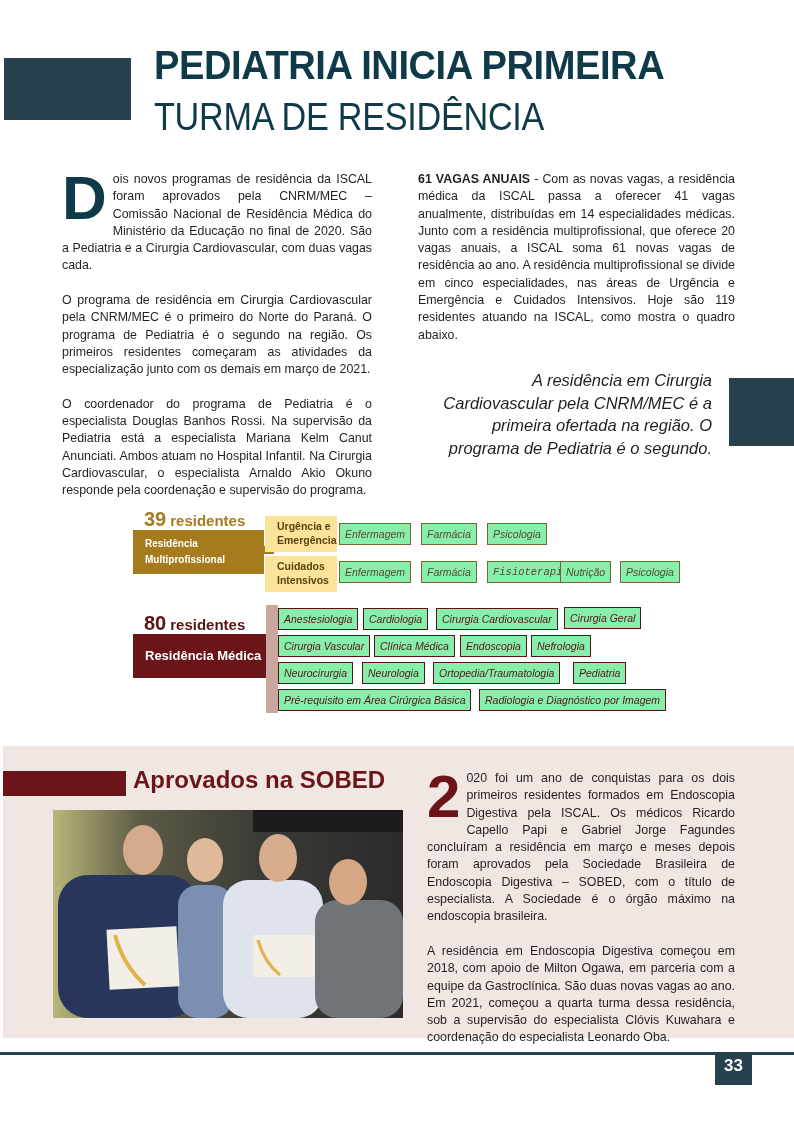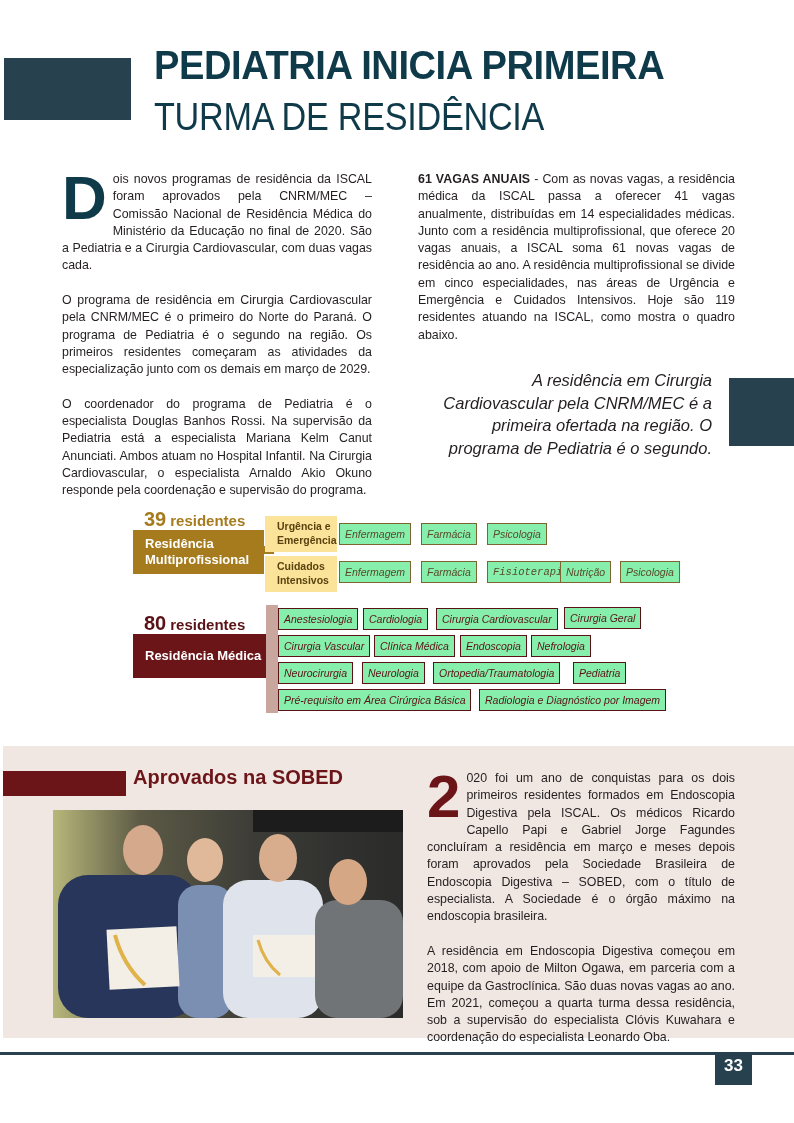--- a/index.html
+++ b/index.html
@@ -25,57 +25,57 @@
   .quote { left: 440px; top: 369px; width: 272px; text-align: right; font-style: italic; font-size: 16.5px; line-height: 22.5px; color: #231f20; }
   .quote-block { left: 729px; top: 378px; width: 65px; height: 68px; background: #28414f; }
 
   
   .count { font-weight: 700; white-space: nowrap; }
   .count .num { font-size: 20px; }
   .count .lbl { font-size: 15px; margin-left: 4px; }
   .count-multi { left: 144px; top: 508px; color: #a57b1e; }
   .count-med { left: 144px; top: 612px; color: #5a1216; }
 
-  .prog-multi { left: 133px; top: 530px; width: 131px; height: 44px; background: #a57b1e; color: #fff; font-weight: 700; font-size: 13px; line-height: 16px; padding: 6px 0 0 12px; }
+  .prog-multi { left: 133px; top: 530px; width: 131px; height: 44px; background: #a57b1e; color: #fff; font-weight: 700; font-size: 10px; line-height: 16px; padding: 6px 0 0 12px; }
   .connector-multi { left: 264px; top: 546px; width: 10px; height: 8px; background: #a57b1e; }
   .area { width: 72px; height: 36px; background: #fbe49a; color: #5a4210; font-size: 10.5px; line-height: 13.5px; font-weight: 700; padding: 4px 0 0 12px; }
   .area1 { left: 265px; top: 516px; }
   .area2 { left: 265px; top: 556px; }
 
   .tag { position: absolute; border: 1px solid #7d6430; background: #86efac; font-style: italic; font-size: 10.5px; color: #5a4a2a; height: 22px; line-height: 20px; padding: 0 5px; white-space: nowrap; }
   .tag-med { border-color: #5a1216; color: #5a1216; }
 
   .prog-med { left: 133px; top: 634px; width: 140px; height: 44px; background: #6b1519; color: #fff; font-weight: 700; font-size: 13px; line-height: 44px; padding-left: 12px; }
   .bar-med { left: 266px; top: 605px; width: 12px; height: 108px; background: #c9a79f; }
 
   
   .sobed-bg { left: 3px; top: 746px; width: 791px; height: 292px; background: #f0e6e2; }
   .sobed-bar { left: 3px; top: 771px; width: 123px; height: 25px; background: #6b1519; }
-  .sobed-title { left: 133px; top: 766px; font-size: 20px; font-weight: 700; color: #6b1519; white-space: nowrap; }
+  .sobed-title { left: 133px; top: 766px; font-size: 24px; font-weight: 700; color: #6b1519; white-space: nowrap; }
   .photo { left: 53px; top: 810px; width: 350px; height: 208px; overflow: hidden; background: #2b2620; }
   .sobed-col { left: 427px; top: 770px; width: 308px; font-size: 12.4px; line-height: 17.3px; text-align: justify; color: #231f20; }
   .sobed-col p { margin-bottom: 17.3px; }
   .dropcap2 { float: left; font-size: 60px; line-height: 50px; font-weight: 700; color: #6b1519; margin: 2px 6px 0 0; height: 50px; }
 
   
   .footer-line { left: 0; top: 1052px; width: 794px; height: 3px; background: #28414f; }
   .page-num { left: 715px; top: 1053px; width: 37px; height: 32px; background: #28414f; color: #fff; font-weight: 700; font-size: 17px; text-align: center; line-height: 26px; }
 </style>
 </head>
 <body>
 
 <div class="abs head-block"></div>
 <h1 class="abs title1">PEDIATRIA INICIA PRIMEIRA</h1>
 <h2 class="abs title2">TURMA DE RESIDÊNCIA</h2>
 
 <div class="abs col col1">
   <p>
     <span class="dropcap">D</span><span>ois novos programas de residência da ISCAL foram aprovados pela CNRM/MEC – Comissão Nacional de Residência Médica do Ministério da Educação no final de 2020. São a Pediatria e a Cirurgia Cardiovascular, com duas vagas cada.</span>
   </p>
-  <p>O programa de residência em Cirurgia Cardiovascular pela CNRM/MEC é o primeiro do Norte do Paraná. O programa de Pediatria é o segundo na região. Os primeiros residentes começaram as atividades da especialização junto com os demais em março de 2029.</p>
+  <p>O programa de residência em Cirurgia Cardiovascular pela CNRM/MEC é o primeiro do Norte do Paraná. O programa de Pediatria é o segundo na região. Os primeiros residentes começaram as atividades da especialização junto com os demais em março de 2021.</p>
   <p>O coordenador do programa de Pediatria é o especialista Douglas Banhos Rossi. Na supervisão da Pediatria está a especialista Mariana Kelm Canut Anunciati. Ambos atuam no Hospital Infantil. Na Cirurgia Cardiovascular, o especialista Arnaldo Akio Okuno responde pela coordenação e supervisão do programa.</p>
 </div>
 
 <div class="abs col col2">
   <p><span class="bold">61 VAGAS ANUAIS</span><span> - Com as novas vagas, a residência médica da ISCAL passa a oferecer 41 vagas anualmente, distribuídas em 14 especialidades médicas. Junto com a residência multiprofissional, que oferece 20 vagas anuais, a ISCAL soma 61 novas vagas de residência ao ano. A residência multiprofissional se divide em cinco especialidades, nas áreas de Urgência e Emergência e Cuidados Intensivos. Hoje são 119 residentes atuando na ISCAL, como mostra o quadro abaixo.</span></p>
 </div>
 
 <div class="abs quote">A residência em Cirurgia Cardiovascular pela CNRM/MEC é a primeira ofertada na região. O programa de Pediatria é o segundo.</div>
 <div class="abs quote-block"></div>
 

